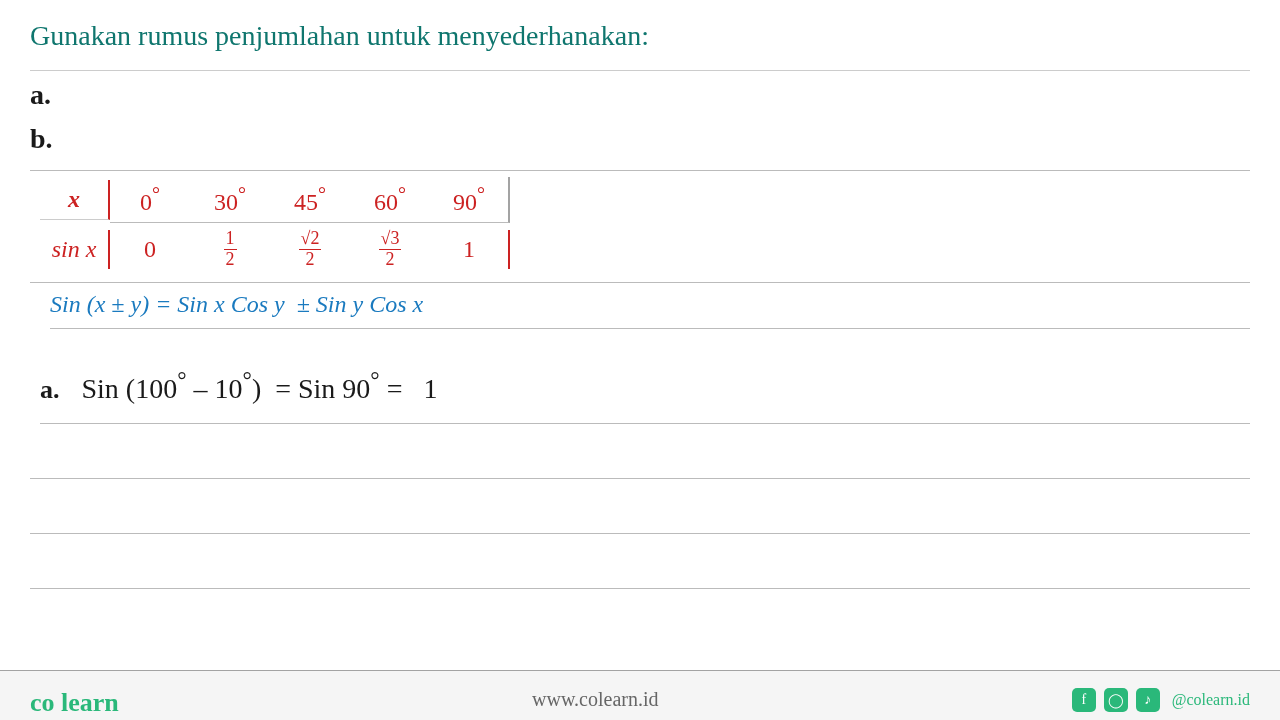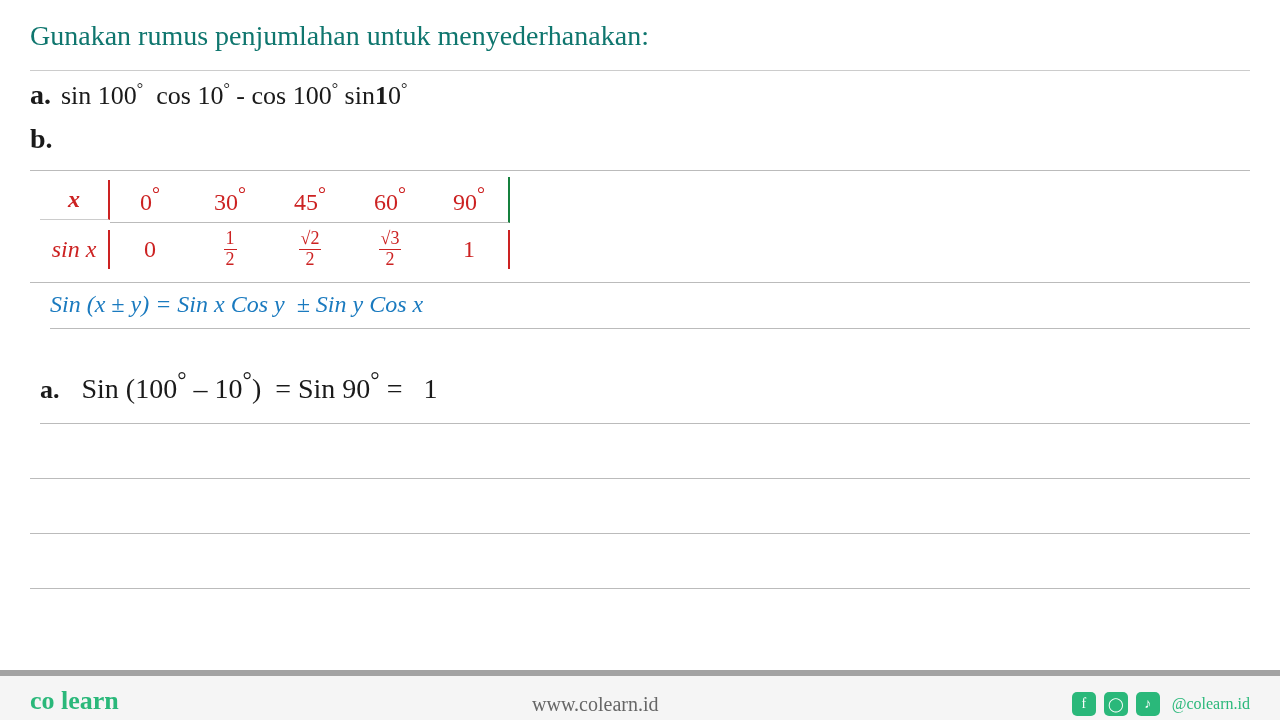--- a/index.html
+++ b/index.html
@@ -142,25 +142,25 @@
     }
 
     
     .footer {
       position: absolute;
       bottom: 0;
       left: 0;
       right: 0;
       height: 50px;
       background: #f5f5f5;
-      border-top: 6px solid #a3a3a3;
-      display: flex;
-      align-items: flex-end;
+      border-top: 1px solid #a3a3a3;
+      display: flex;
+      align-items: flex-start;
       justify-content: space-between;
-      padding: 4px 30px;
+      padding: 17px 30px;
     }
 
     .footer-logo {
       font-size: 26px;
       font-weight: bold;
       color: #2ab87a;
     }
 
     .footer-logo span.co {
       color: #2ab87a;
@@ -233,41 +233,38 @@
 </head>
 <body>
 
 <div class="main-content">
 
   <div class="title">Gunakan rumus penjumlahan untuk menyederhanakan:</div>
 
   <hr class="divider">
   <div class="problem-a">
     <span class="label-bold">a.</span>
-    <span>
-      sin 100<sup class="deg">°</sup>&nbsp; cos 10<sup class="deg">°</sup> - cos 100<sup class="deg">°</sup> sin<span style="font-weight:bold;">1</span>0<sup class="deg">°</sup>
-    </span>
   </div>
 
   <div class="problem-b">
     <span class="label-bold">b.</span>
   </div>
 
   <div class="trig-table-section">
     <div class="trig-table">
 
       <div class="trig-row">
         <div class="trig-cell trig-cell-label trig-cell-border-right" style="border-bottom: 1px solid #ccc; font-weight: bold;">
           x
         </div>
         <div class="trig-cell trig-cell-border-bottom">0<sup>°</sup></div>
         <div class="trig-cell trig-cell-border-bottom">30<sup>°</sup></div>
         <div class="trig-cell trig-cell-border-bottom">45<sup>°</sup></div>
         <div class="trig-cell trig-cell-border-bottom">60<sup>°</sup></div>
-        <div class="trig-cell trig-cell-border-right trig-cell-border-bottom" style="border-right: 2px solid #15803d;">90<sup>°</sup></div>
+        <div class="trig-cell trig-cell-border-right trig-cell-border-bottom" style="border-right: 2px solid #a3a3a3;">90<sup>°</sup></div>
       </div>
 
       <div class="trig-row">
         <div class="trig-cell trig-cell-label trig-cell-border-right" style="">
           sin x
         </div>
         <div class="trig-cell">0</div>
         <div class="trig-cell">
           <span class="fraction">
             <span class="num">1</span>

